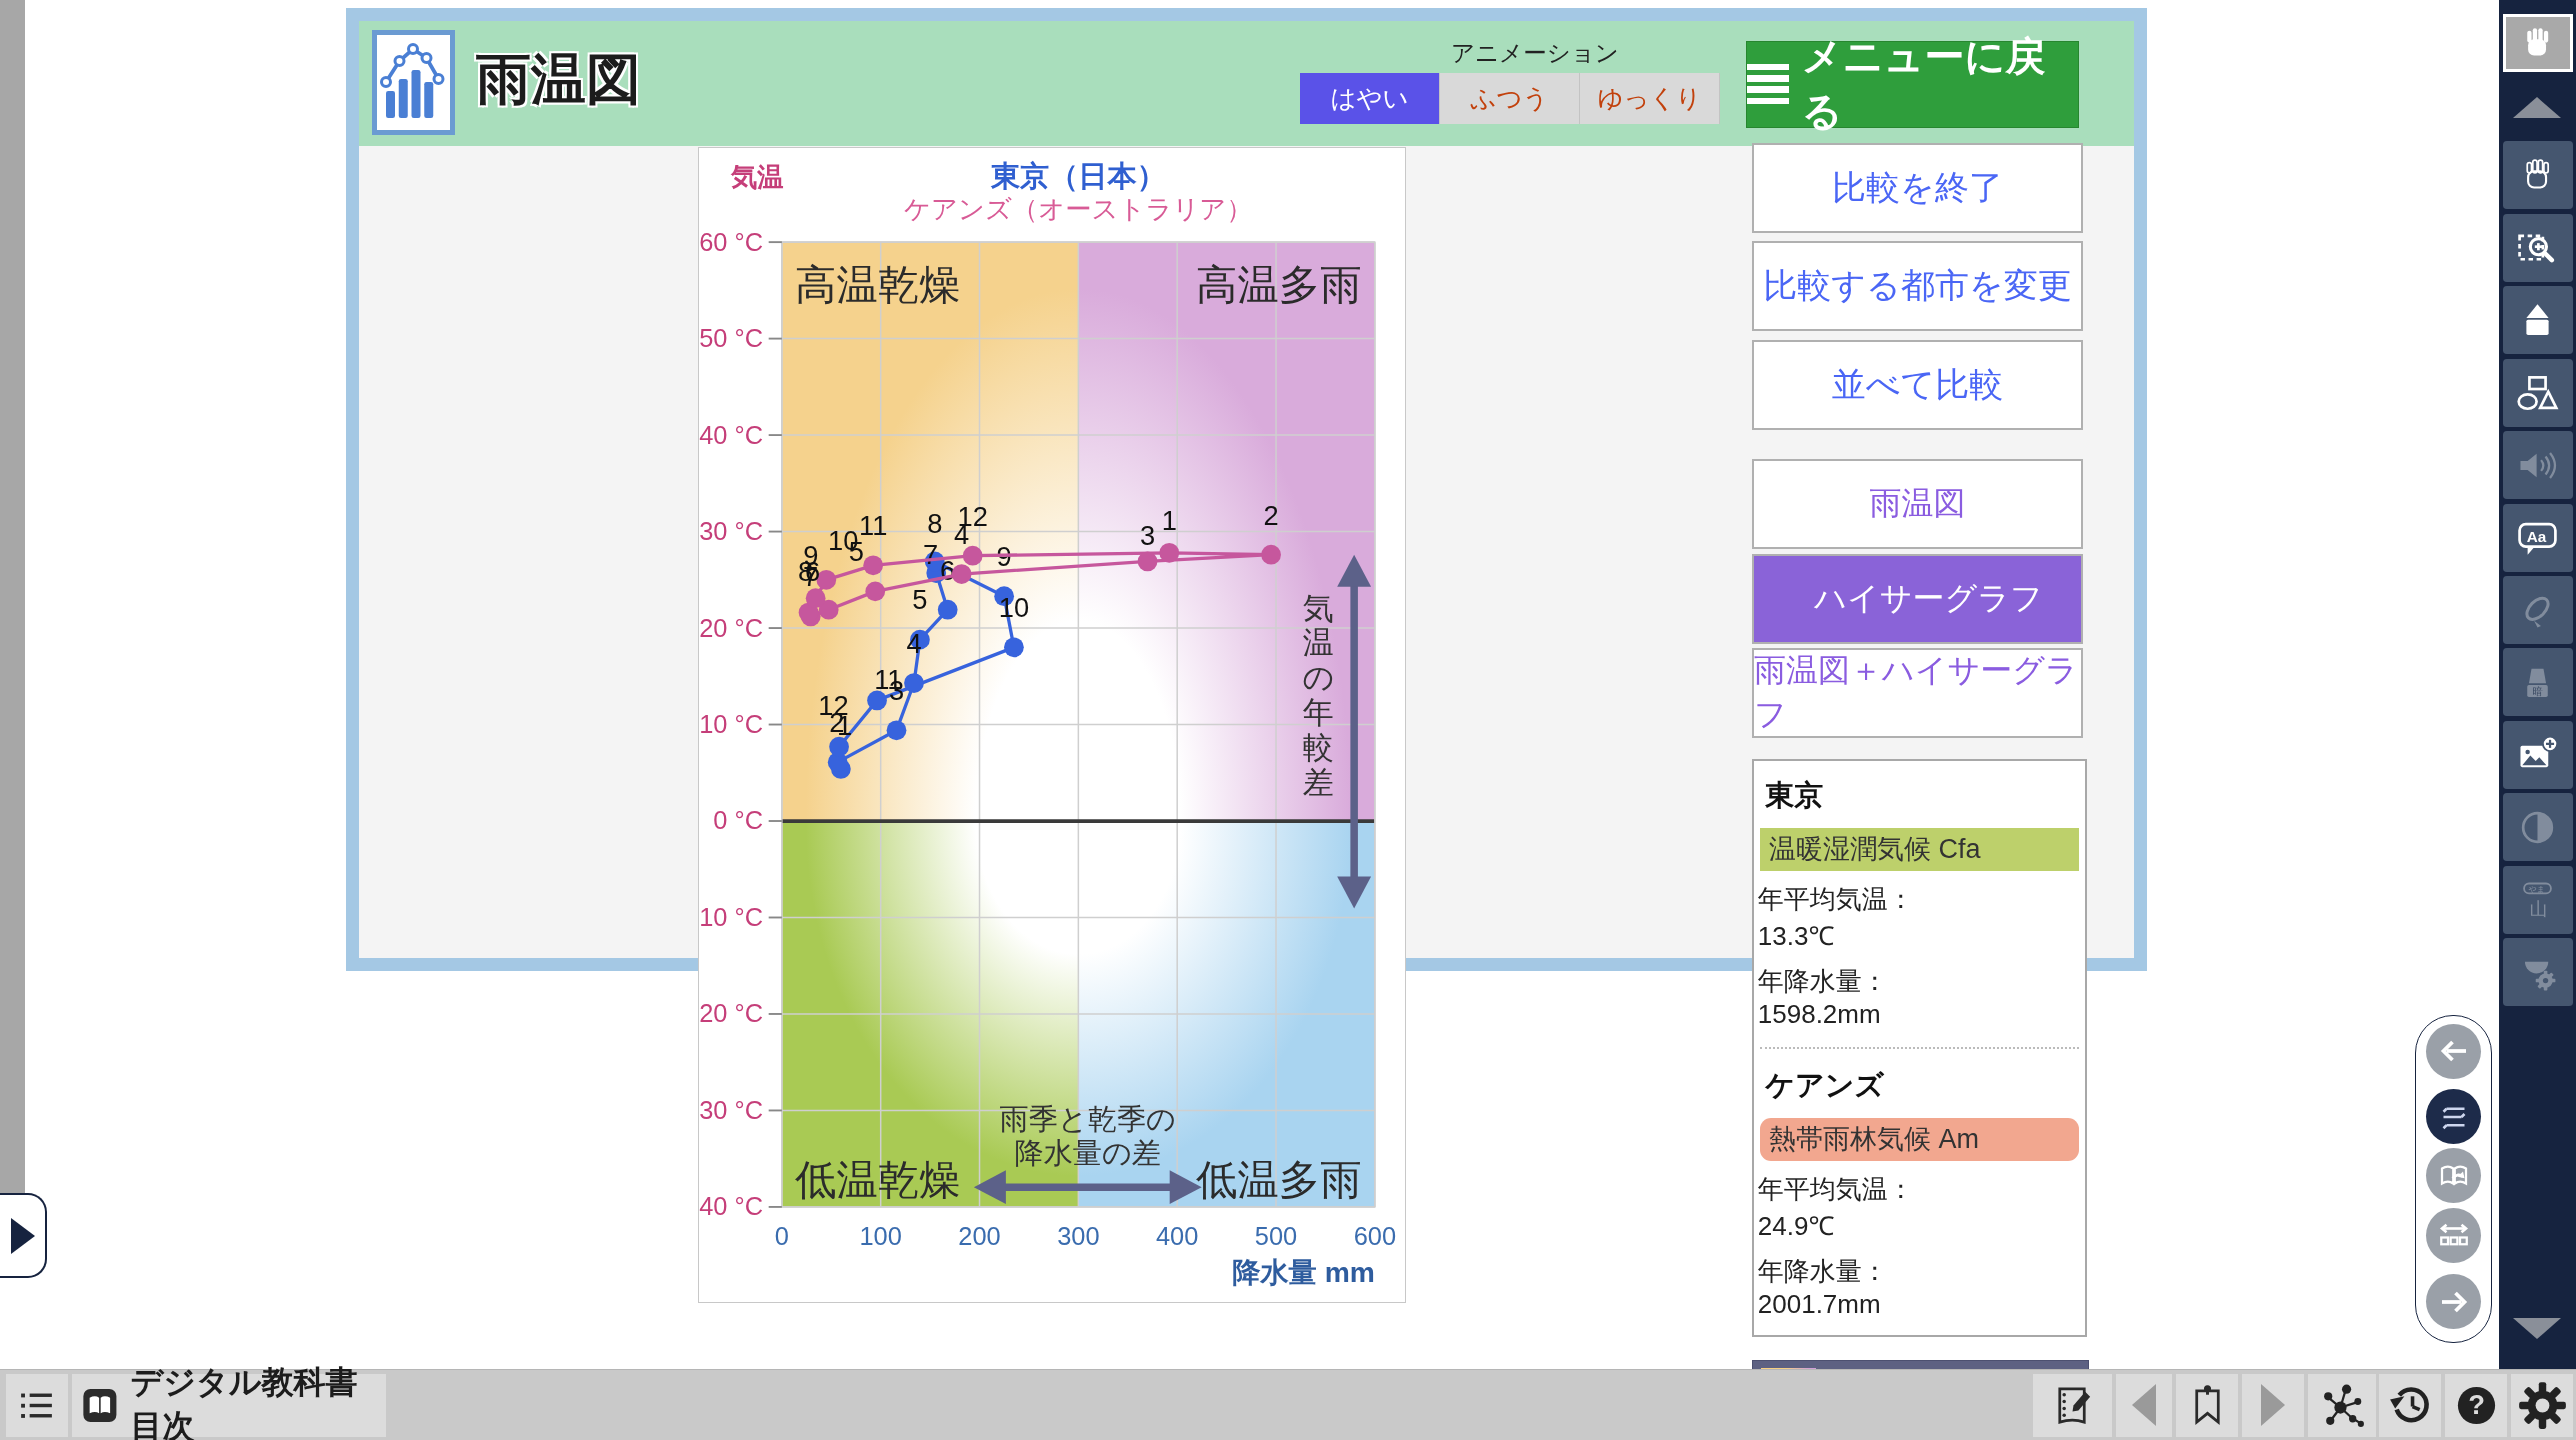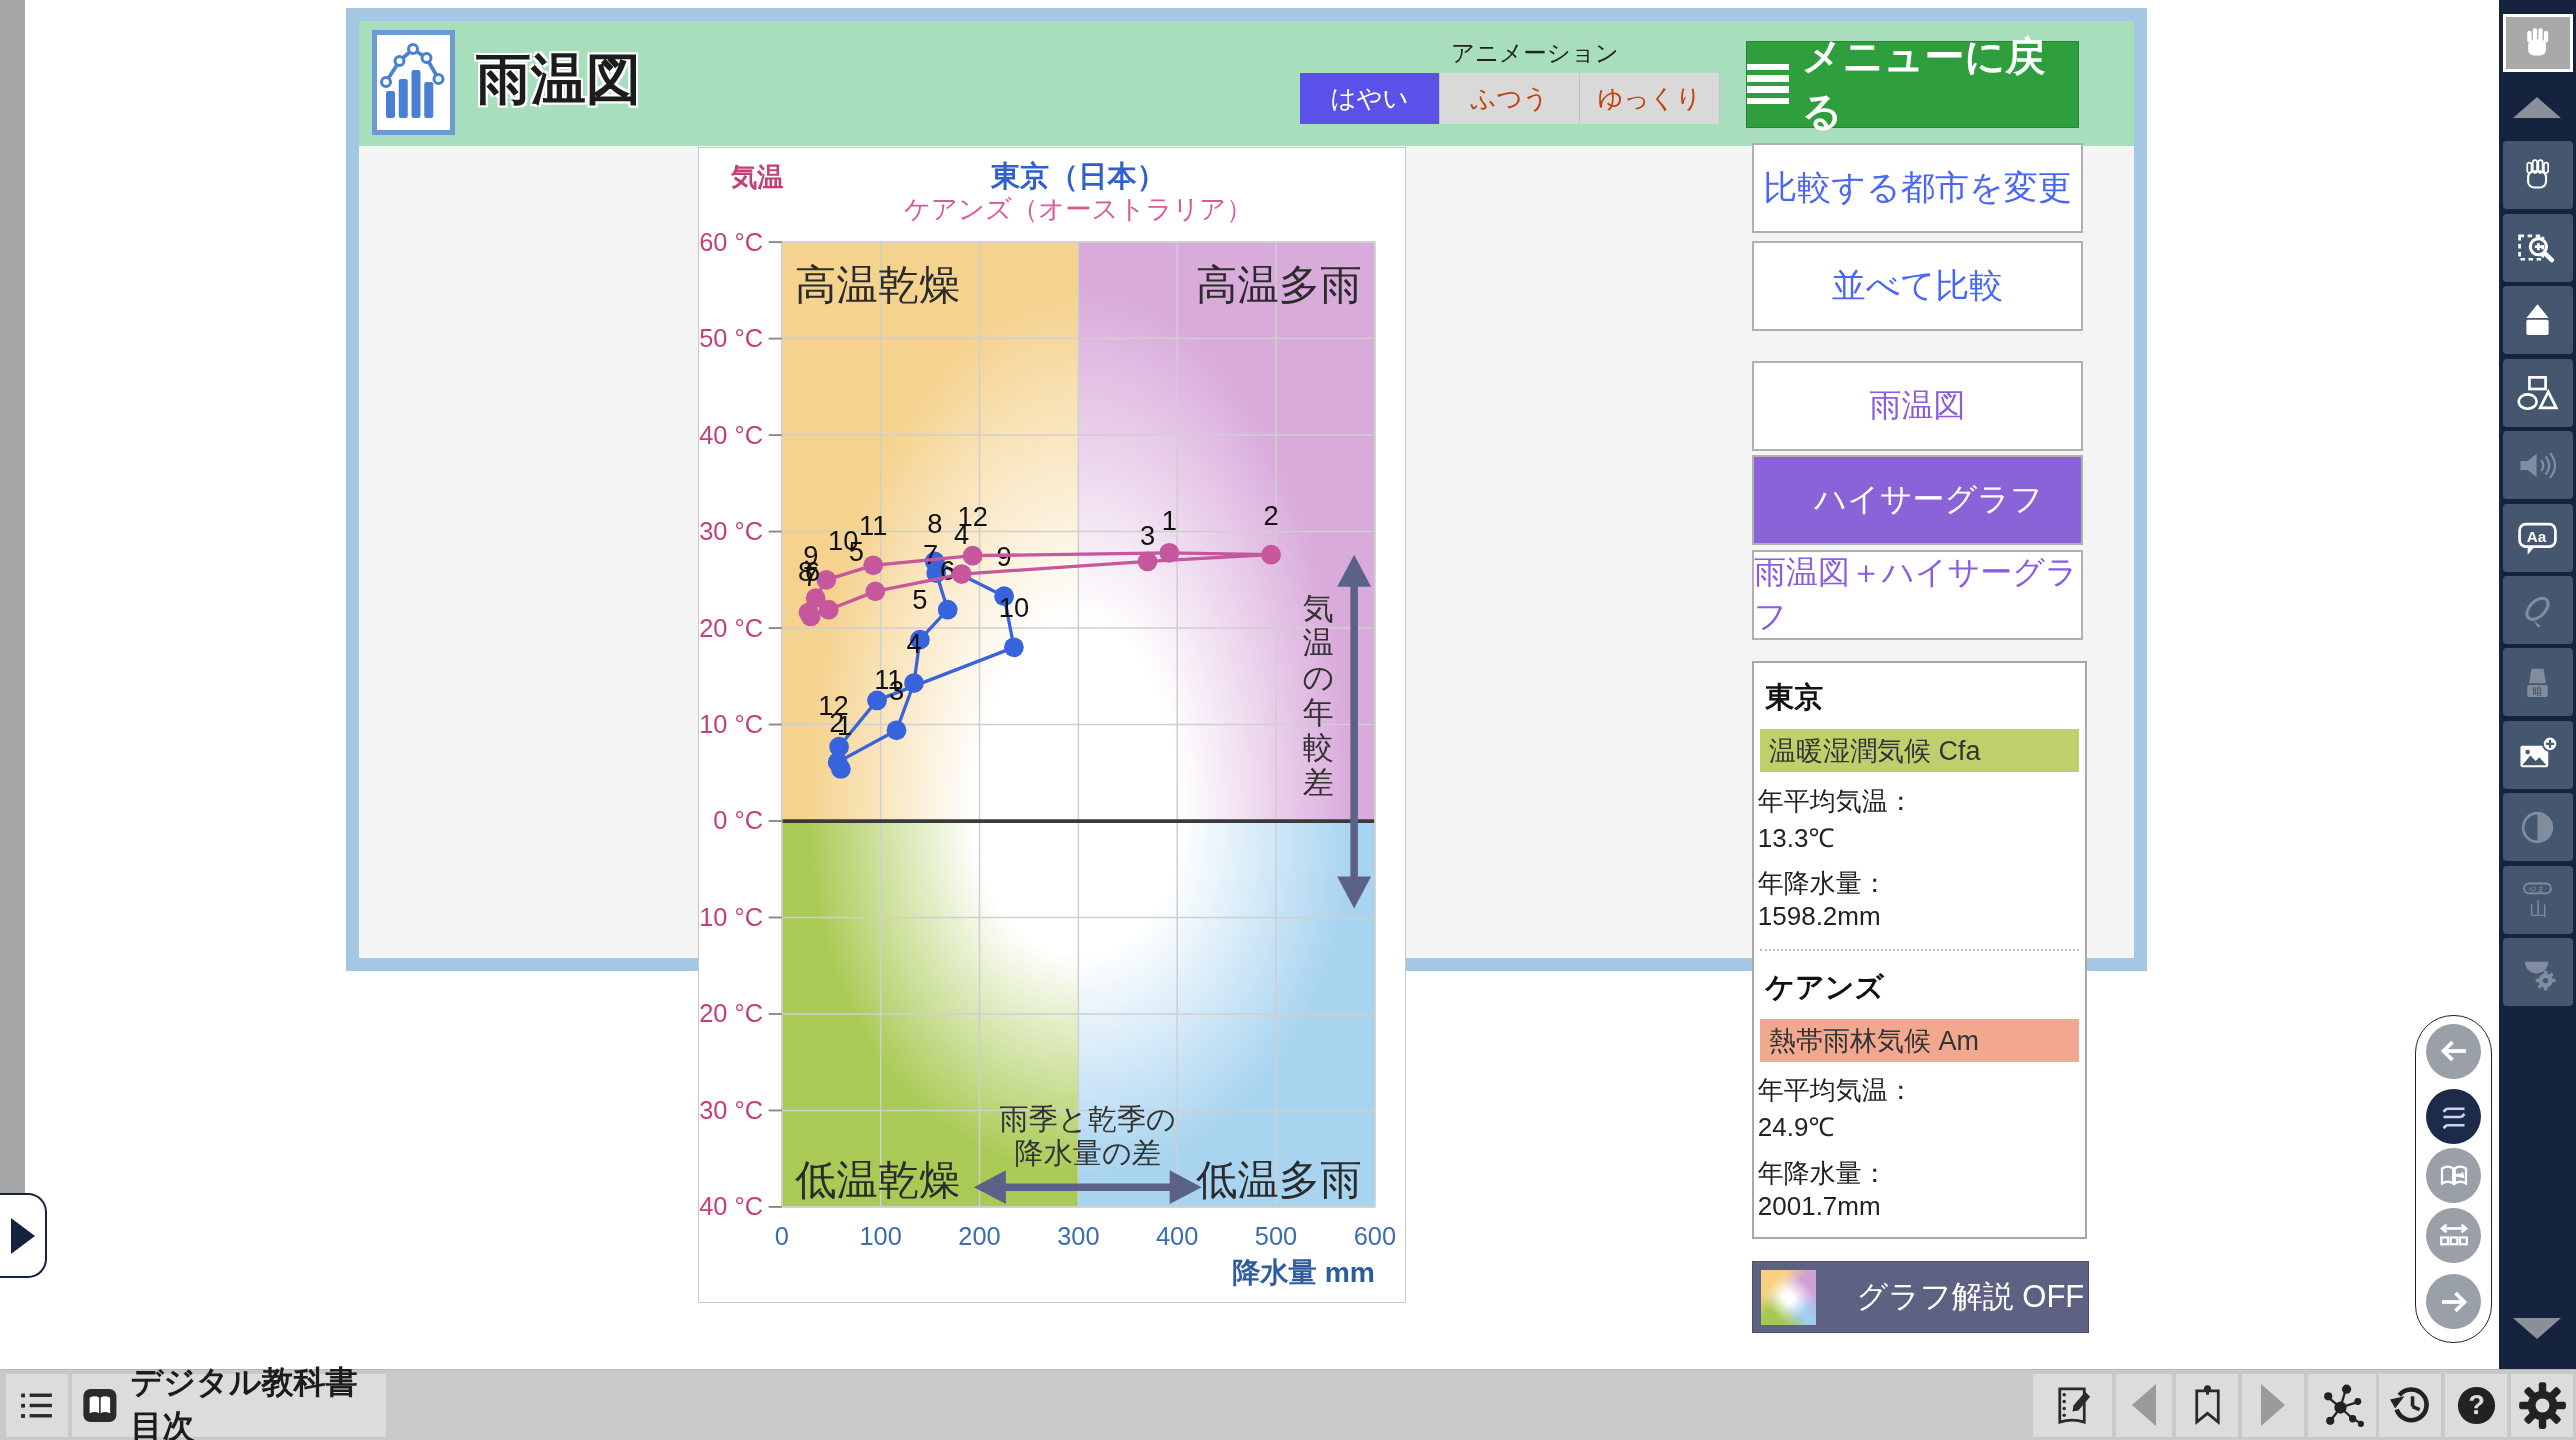--- a/index.html
+++ b/index.html
@@ -461,41 +461,42 @@
             <text x="113.35" y="459.59999999999997" text-anchor="middle" font-size="29" fill="#111">8</text>
             <text x="118.91" y="443.22499999999997" text-anchor="middle" font-size="29" fill="#111">9</text>
             <text x="153.25" y="426.75" text-anchor="middle" font-size="29" fill="#111">10</text>
             <text x="185.02" y="411.375" text-anchor="middle" font-size="29" fill="#111">11</text>
             <text x="290.755" y="401.125" text-anchor="middle" font-size="29" fill="#111">12</text>
           </g>
       </svg>
     </div>
 
     <div id="right-col">
+      <div class="rc-btn">比較を終了</div>
       <div class="rc-btn">比較する都市を変更</div>
       <div class="rc-btn">並べて比較</div>
       <div class="rc-gap"></div>
       <div class="rc-btn rc-view">雨温図</div>
       <div class="rc-btn rc-view sel">ハイサーグラフ</div>
       <div class="rc-btn rc-view">雨温図＋ハイサーグラフ</div>
 
       <div id="info-panel">
         <div class="city-name">東京</div>
         <div class="climate-chip" style="background: rgb(189, 208, 107);">温暖湿潤気候 Cfa</div>
         <div class="stat-row">
             <span class="lab">年平均気温：</span>
           <span>13.3℃</span>
           </div>
         <div class="stat-row">
             <span class="lab">年降水量：</span>
           <span>1598.2mm</span>
           </div>
         <div class="dotted-div"></div>
         <div class="city-name">ケアンズ</div>
-        <div class="climate-chip" style="background: rgb(242, 167, 143);">熱帯雨林気候 Am</div>
+        <div class="climate-chip" style="background: rgb(242, 167, 143); border-radius: 11px;">熱帯雨林気候 Am</div>
         <div class="stat-row">
             <span class="lab">年平均気温：</span>
           <span>24.9℃</span>
           </div>
         <div class="stat-row">
             <span class="lab">年降水量：</span>
           <span>2001.7mm</span>
           </div>
       </div>
 

